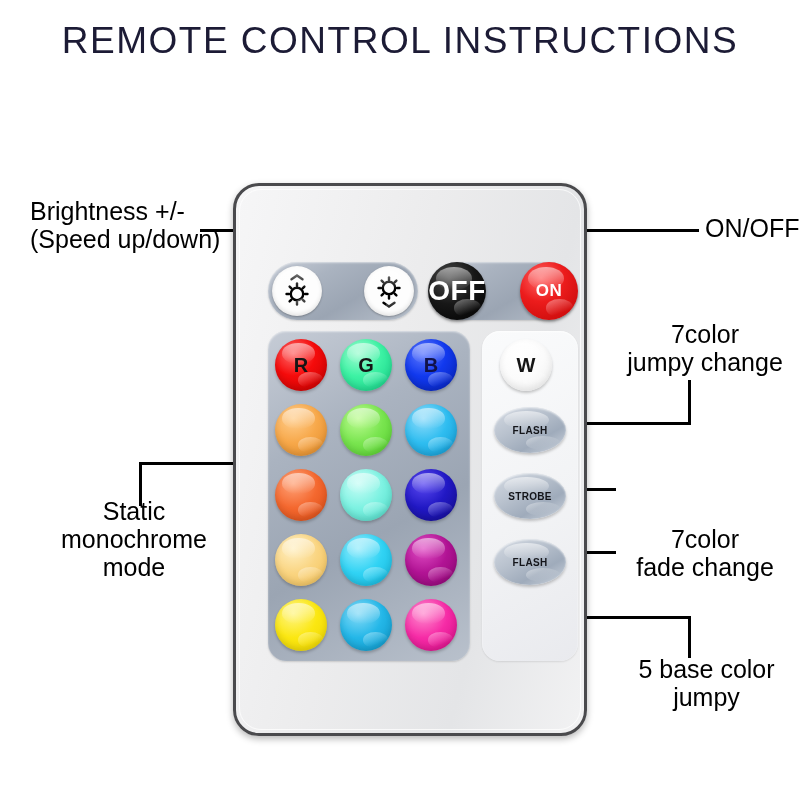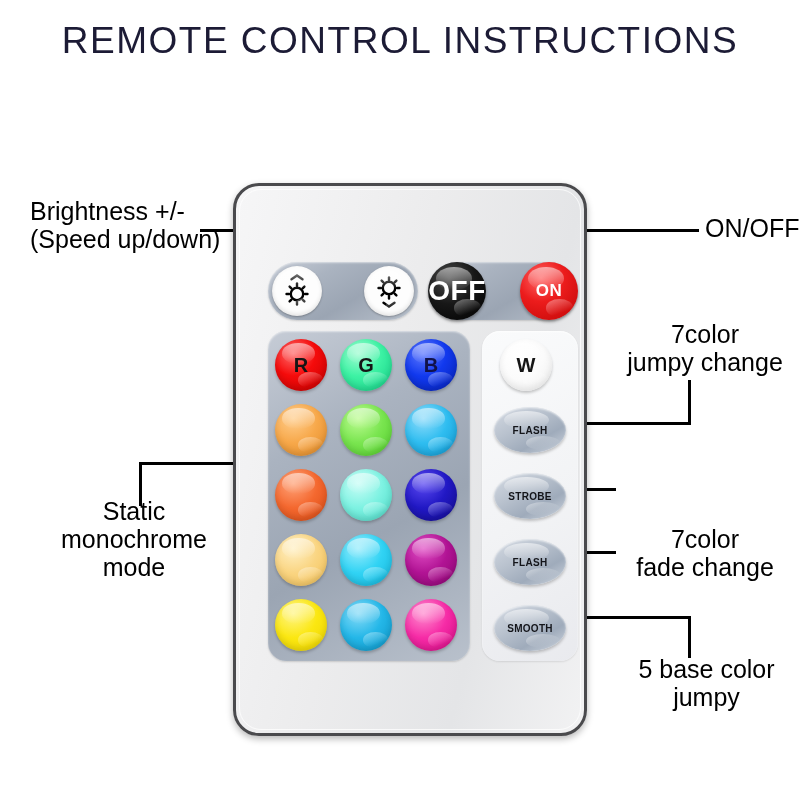--- a/index.html
+++ b/index.html
@@ -261,19 +261,16 @@
 
       <div class="btn btn-m gloss" style="top:76px;">
         <span>FLASH</span>
       </div>
       <div class="btn btn-m gloss" style="top:142px;">
         <span>STROBE</span>
       </div>
       <div class="btn btn-m gloss" style="top:208px;">
         <span>FLASH</span>
       </div>
-      <div class="btn btn-m gloss" style="top:274px;">
-        <span>SMOOTH</span>
-      </div>
     </div>
 
   </div>
 </div>
 
 </body></html>

